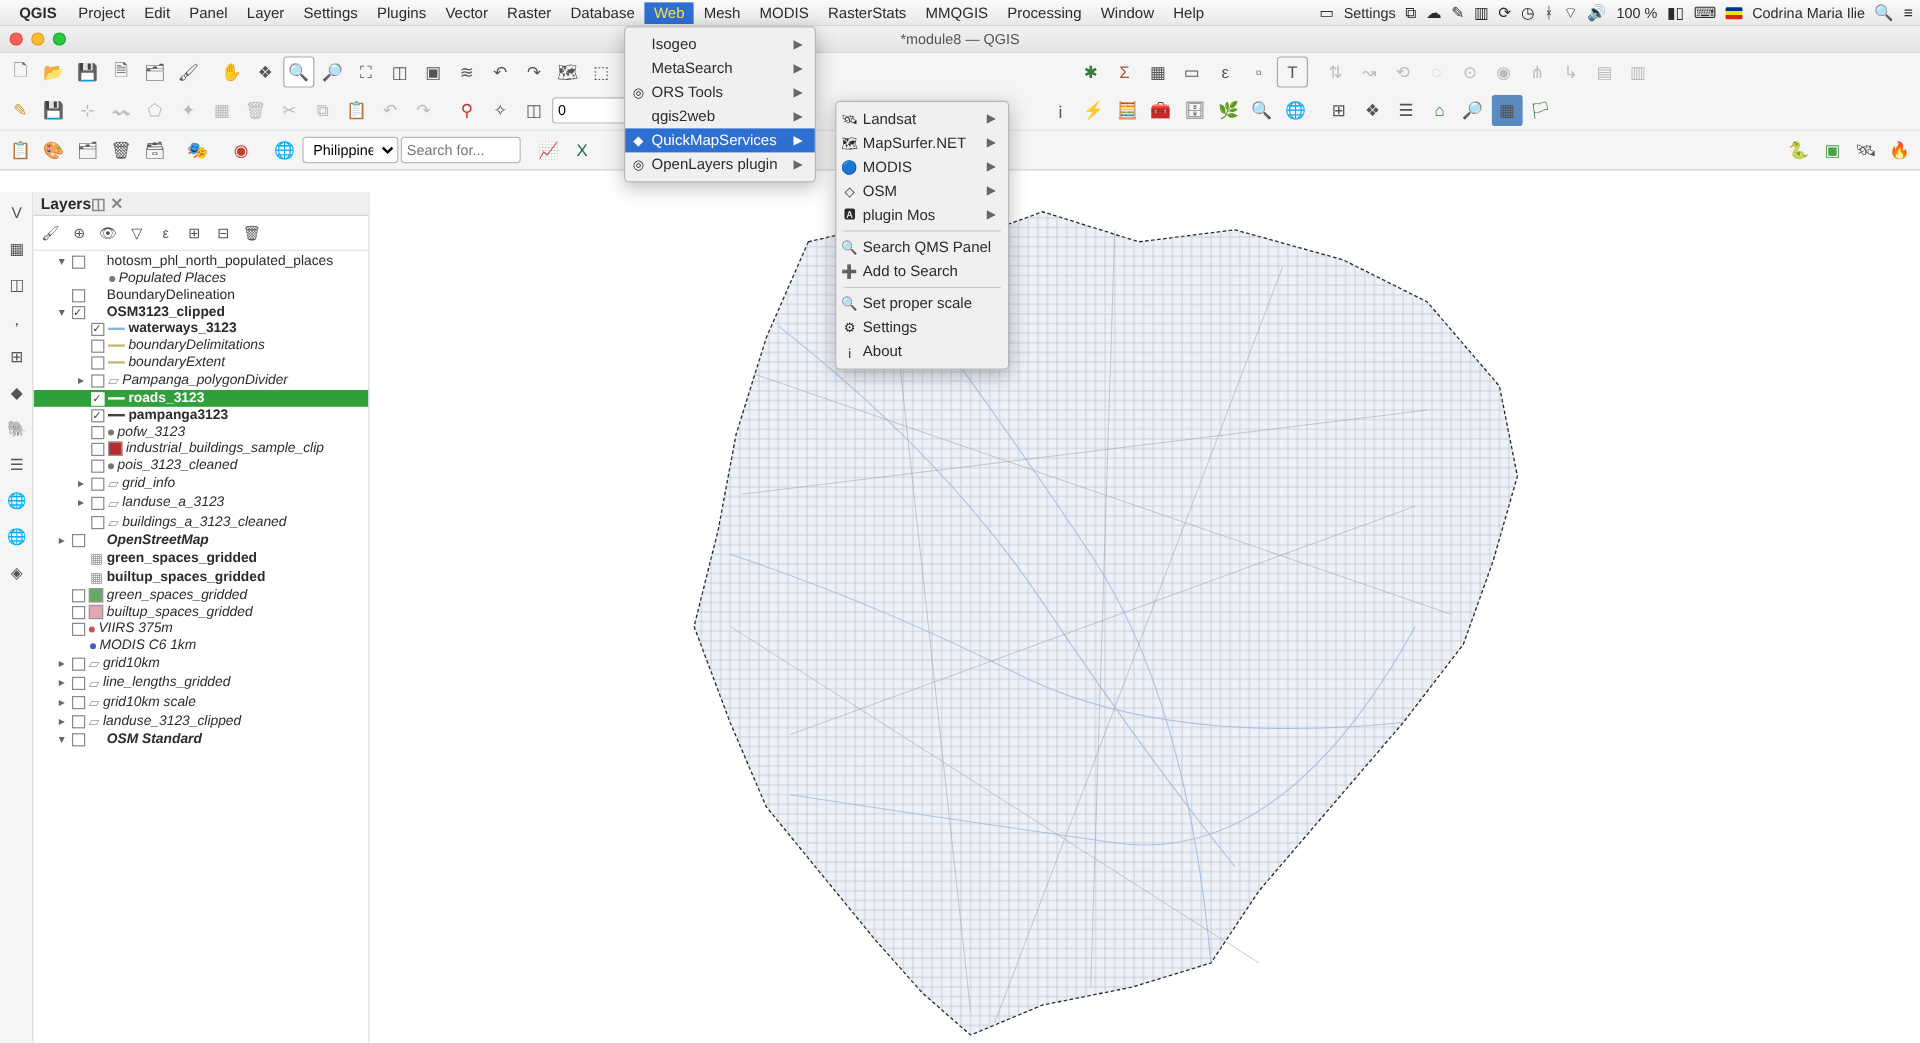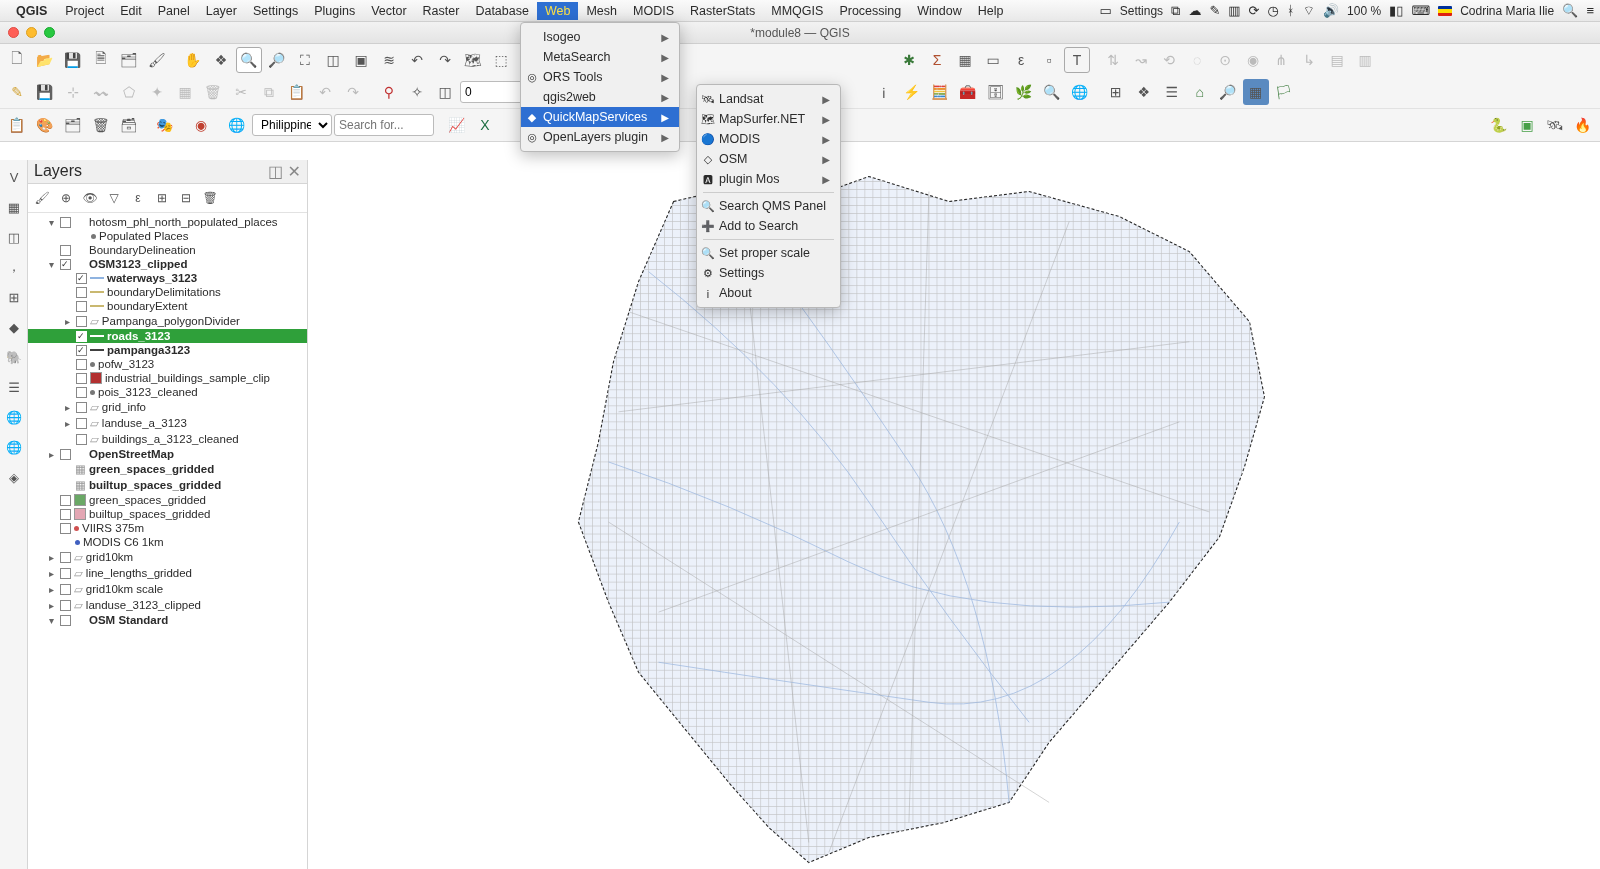--- a/index.html
+++ b/index.html
@@ -103,43 +103,43 @@
     width:280px;
     background:#fff;
     border-right:1px solid #d5d5d5;
     display:flex; flex-direction:column;
     font-size:11.5px;
   }
   .panel-header {
     background:#f0f0f0;
     border-bottom:1px solid #d5d5d5;
     padding:2px 6px;
-    font-size:16px;
-    display:flex; justify-content:space-between;
+    font-size:13px;
+    display:flex; font-weight:bold;
   }
   .panel-header .x{color:#888;}
   .panel-toolbar {
     display:flex; gap:2px; padding:3px;
     border-bottom:1px solid #e2e2e2;
   }
   .panel-toolbar .tb-btn{width:22px;height:22px;font-size:12px;}
   .layers-tree { overflow:auto; flex:1; padding:2px 0 10px 0;}
   .tree-row {
     display:flex; align-items:center;
     padding:1px 4px; gap:3px;
     white-space:nowrap;
   }
   .tree-row .arrow{width:11px;text-align:center;color:#666;font-size:10px;}
   .tree-row .cb{width:11px;height:11px;border:1px solid #888;background:#fff;display:inline-block;}
   .tree-row .cb.checked::after{content:"✓";font-size:9px;line-height:9px;display:block;color:#333;}
   .tree-row .swatch{width:12px;height:12px;display:inline-block;border:1px solid #999;}
   .tree-row.sel{background:var(--highlight-green);color:#fff;}
   .tree-row.sel .cb{border-color:#fff;}
   .tree-row.bold .name{font-weight:700;}
-  .tree-row.italic .name{}
+  .tree-row.italic .name{font-style:italic;}
   .indent-1{padding-left:18px;} .indent-2{padding-left:34px;}
 
   
   .map-canvas {
     position:absolute;
     left:308px; top:160px; right:0; bottom:0;
     background:#ffffff;
     overflow:hidden;
   }
   .map-canvas svg{width:100%;height:100%;}

